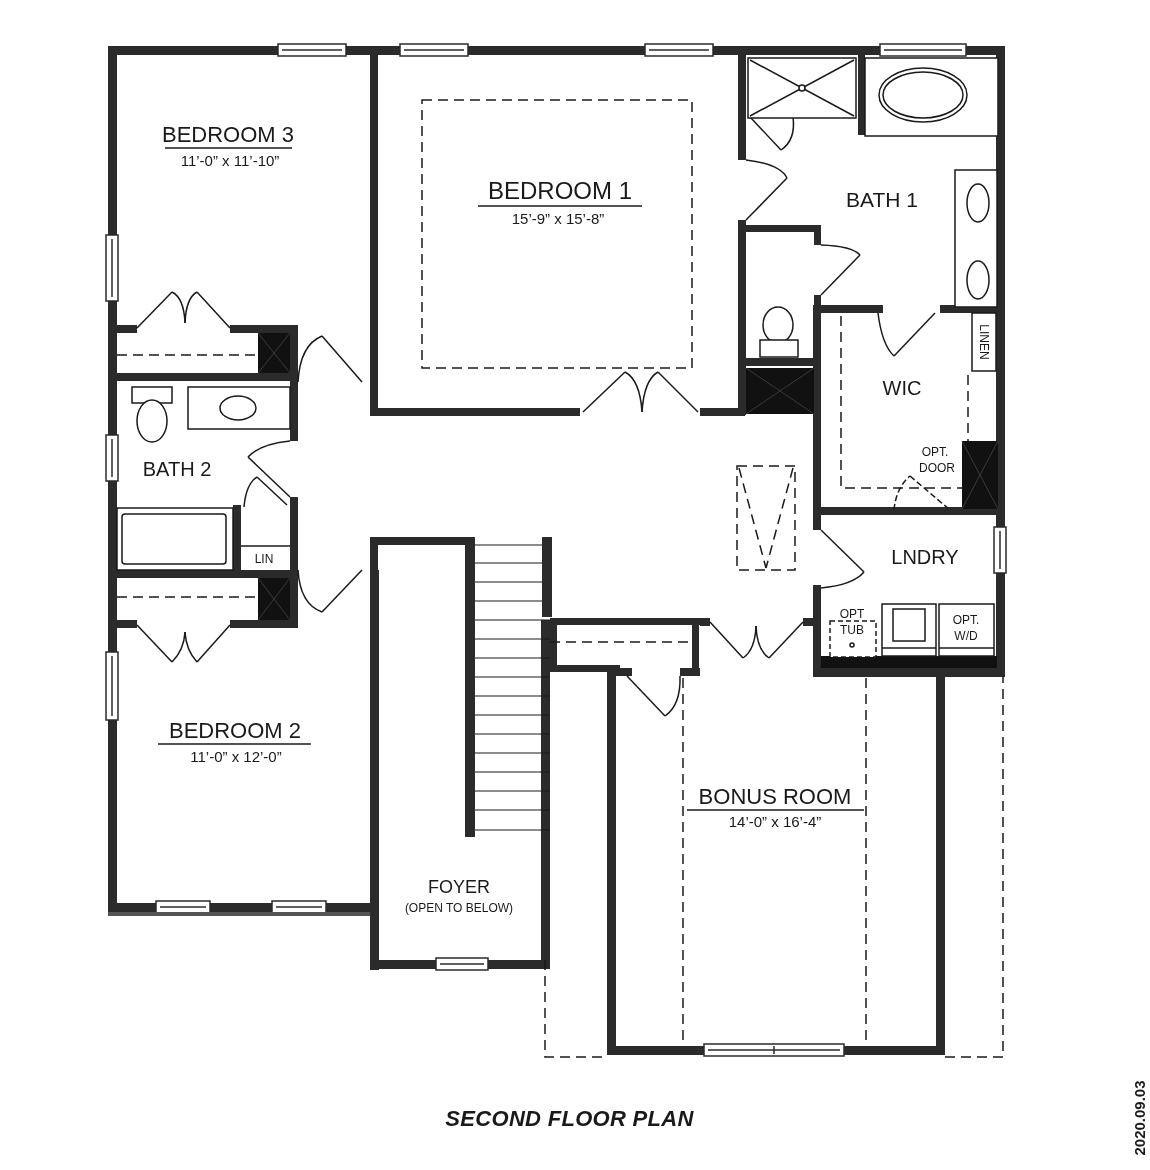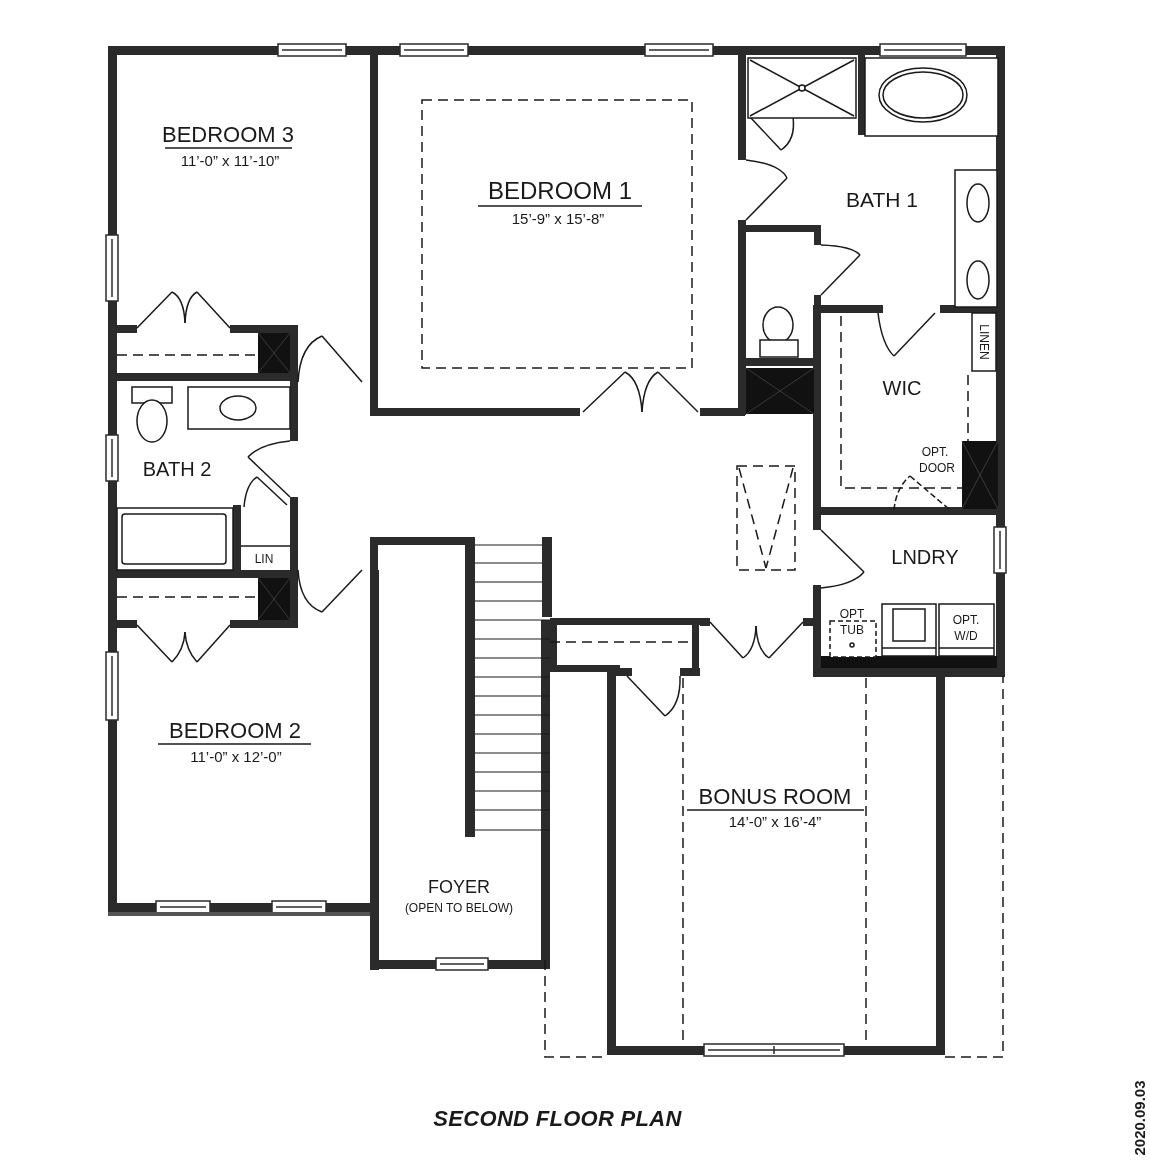--- a/index.html
+++ b/index.html
@@ -1,19 +1,19 @@
 <!DOCTYPE html>
 <html><head>
 <meta charset="utf-8">
 <style>
   html, body { margin: 0; padding: 0; background: #ffffff; }
   body { width: 1150px; height: 1170px; position: relative; overflow: hidden; font-family: "Liberation Sans", sans-serif; }
   #plan { position: absolute; left: 0; top: 0; }
   .lbl { font-family: "Liberation Sans", sans-serif; fill: #1a1a1a; }
-  .title { position: absolute; left: 0; width: 1115px; top: 1106px; text-align: center; font-family: "Liberation Sans", sans-serif; font-weight: bold; font-style: italic; font-size: 22px; color: #1a1a1a; letter-spacing: 0.3px; }
+  .title { position: absolute; left: 12px; width: 1115px; top: 1106px; text-align: center; font-family: "Liberation Sans", sans-serif; font-weight: bold; font-style: italic; font-size: 22px; color: #1a1a1a; letter-spacing: 0.3px; }
   .date { position: absolute; left: 1096px; top: 1108px; width: 90px; height: 20px; transform: rotate(-90deg); transform-origin: center; font-family: "Liberation Sans", sans-serif; font-weight: bold; font-size: 15px; color: #1a1a1a; text-align: center; }
 </style>
 </head>
 <body>
 
 <svg id="plan" width="1150" height="1170" viewBox="0 0 1150 1170" xmlns="http://www.w3.org/2000/svg">
   <defs>
     <pattern id="hatch" width="6" height="6" patternUnits="userSpaceOnUse" patternTransform="rotate(45)">
       <line x1="0" y1="0" x2="0" y2="6" stroke="#ffffff" stroke-width="1"></line>
     </pattern>

